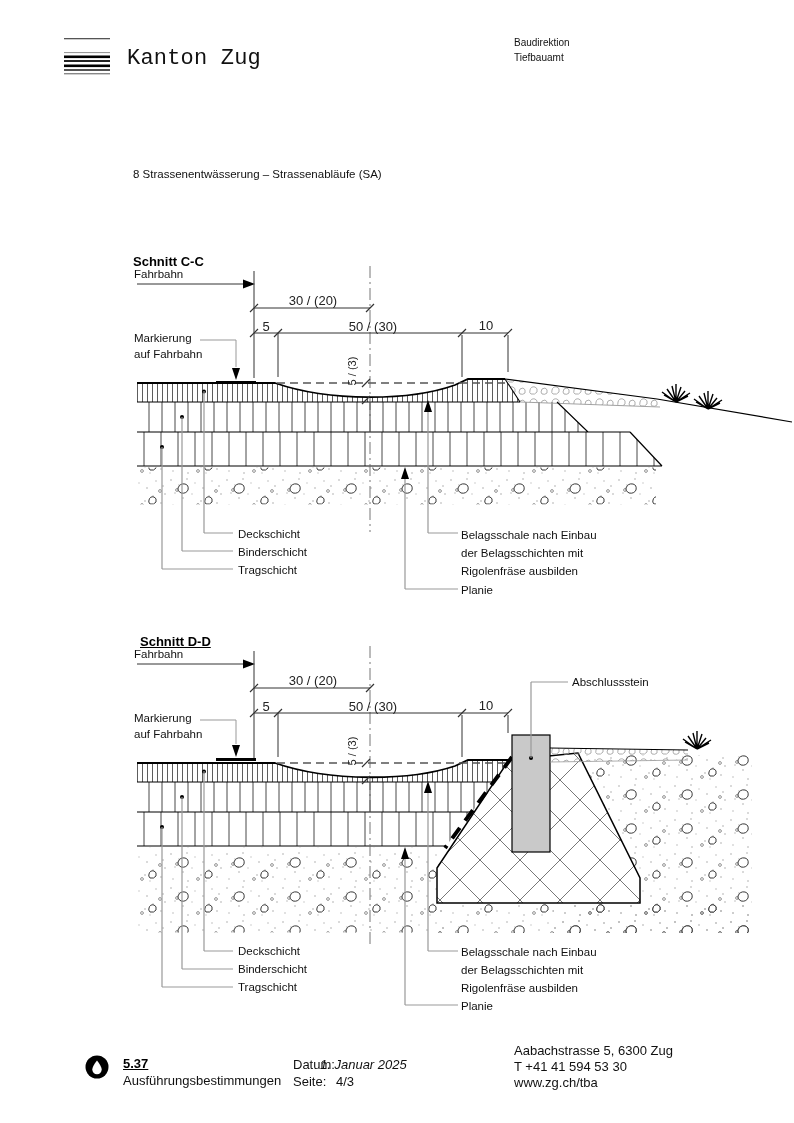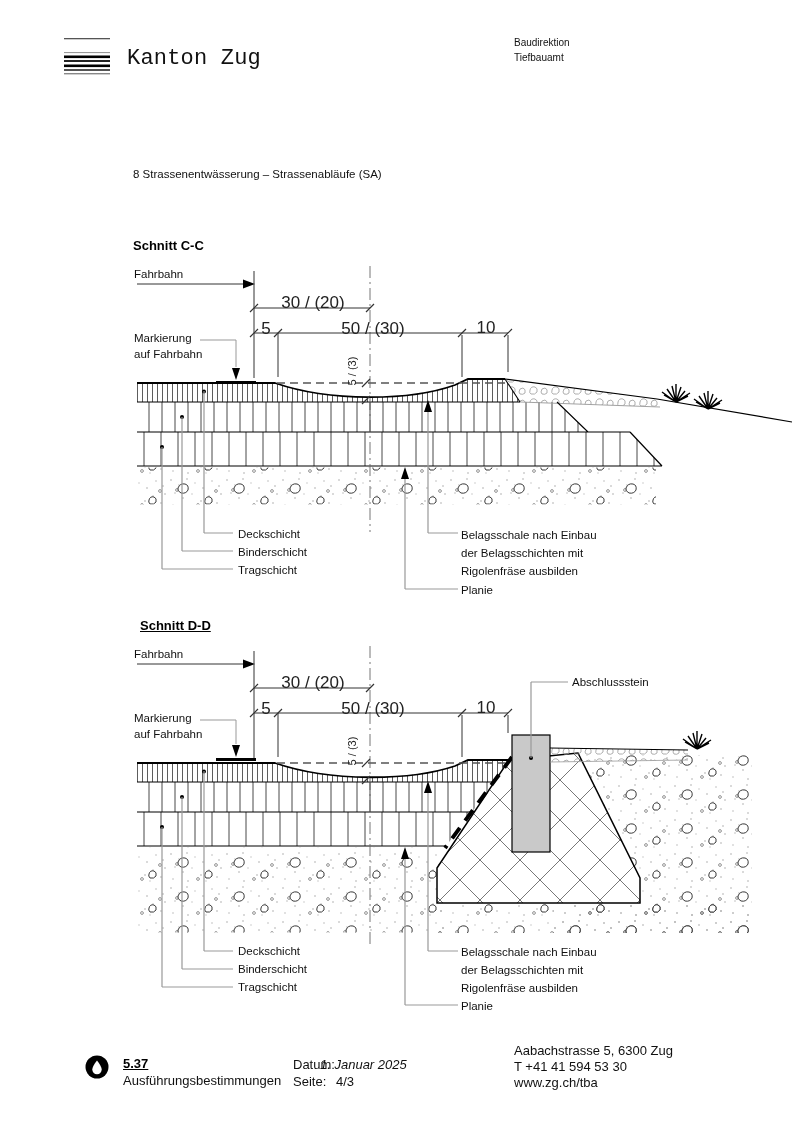--- a/index.html
+++ b/index.html
@@ -2,24 +2,24 @@
 <html><head>
 <meta charset="utf-8">
 <style>
   html,body{margin:0;padding:0;background:#e8e8e8;}
   #page{position:relative;width:794px;height:1123px;background:#ffffff;margin:0 auto;
         font-family:"Liberation Sans","DejaVu Sans",sans-serif;color:#111;overflow:hidden;}
   .abs{position:absolute;}
   .brand{font-size:22px;color:#111;letter-spacing:.2px;}
   .dept{font-size:10px;line-height:15px;color:#111;}
   .doctitle{font-size:11.5px;color:#111;}
-  .schnitt{font-size:13px;font-weight:bold;color:#000;}
+  .schnitt{font-size:13px;font-weight:bold;color:#000;margin-top:16px;}
   .lbl{position:absolute;font-size:11.5px;color:#111;white-space:nowrap;line-height:16px;}
   .lbl3{line-height:18px;}
-  .dim{position:absolute;font-size:17px;color:#222;text-align:center;white-space:nowrap;}
+  .dim{position:absolute;font-size:13px;color:#222;text-align:center;white-space:nowrap;}
   .dimrot{position:absolute;font-size:11px;color:#222;text-align:center;white-space:nowrap;
           width:44px;transform:rotate(-90deg);transform-origin:center;}
   .fsmall{font-size:13px;line-height:14px;color:#111;}
   .fcode{font-size:13px;font-weight:bold;color:#000;text-decoration:underline;}
   svg{display:block;}
 </style>
 </head>
 <body>
 
 <div id="page">

